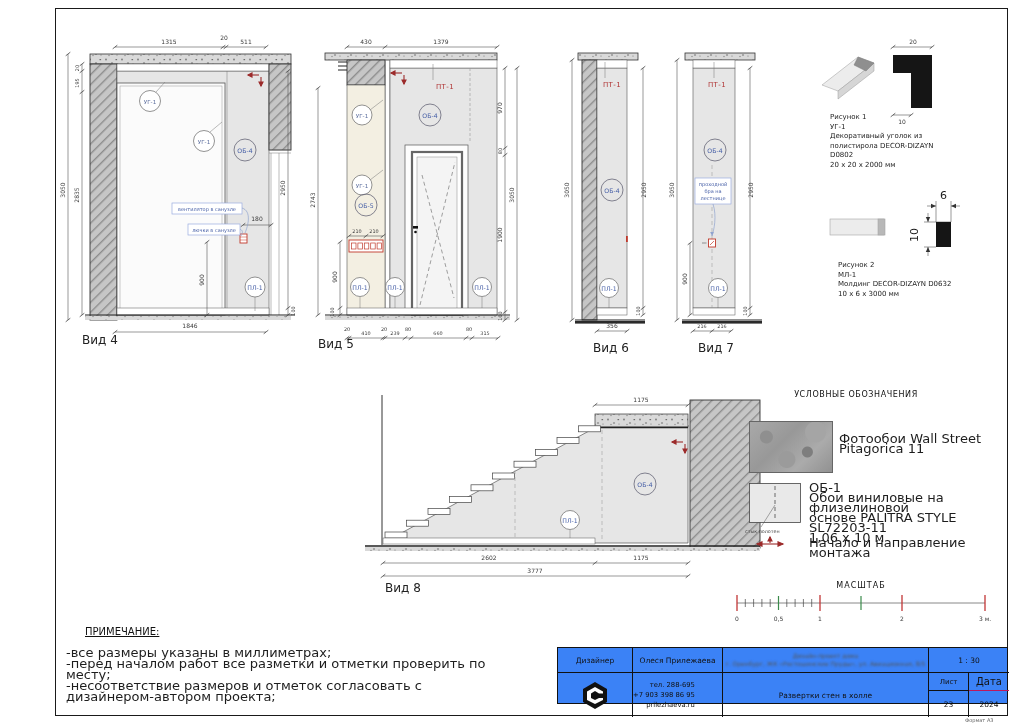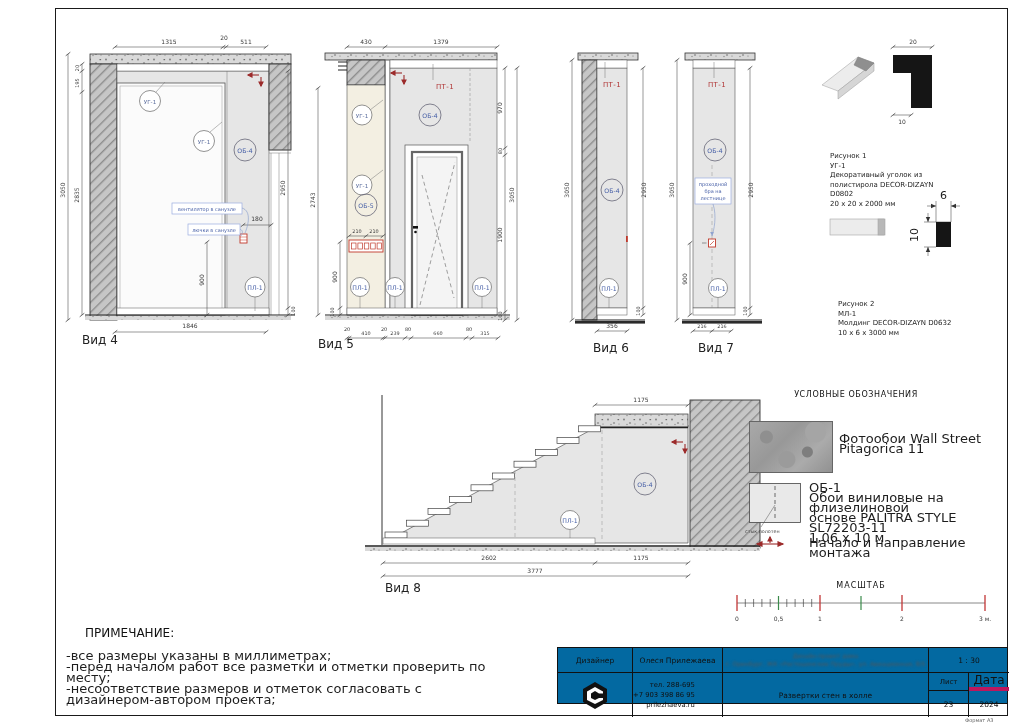--- a/index.html
+++ b/index.html
@@ -12,34 +12,34 @@
   .d5{font-size:4.9px;fill:#3a3a3a;}
   .cb{font-size:6.2px;fill:#4a62a8;}
   .cg{font-size:5.6px;fill:#5b6d9d;}
   .redt{font-size:7px;fill:#b03434;letter-spacing:.4px;}
   .vl{font-size:12px;fill:#222;}
   .dl{stroke:#555;stroke-width:0.6;}
   .thin{stroke:#777;stroke-width:0.5;}
   .lead{stroke:#8fa3cf;stroke-width:0.7;fill:none;}
   .bluebox{stroke:#9aace0;fill:#fff;stroke-width:0.7;}
   .bluetxt{font-size:5px;fill:#4a62a8;}
-  .figtext{font-size:7px;line-height:9.5px;color:#1d1d1d;margin-top:39px;}
+  .figtext{font-size:7px;line-height:9.5px;color:#1d1d1d;}
   .figtitle{font-size:7px;}
   .legend-head{font-size:8px;letter-spacing:.6px;text-align:center;color:#111;}
   .legtext{font-size:13px;line-height:10px;color:#1d1d1d;}
   .phototex{background:
      radial-gradient(circle at 20% 30%, #8f8f8f 0 6px, transparent 7px),
      radial-gradient(circle at 70% 60%, #7e7e7e 0 5px, transparent 6px),
      radial-gradient(circle at 45% 75%, #9b9b9b 0 8px, transparent 9px),
      radial-gradient(circle at 80% 20%, #a5a5a5 0 10px, transparent 11px),
      linear-gradient(135deg,#a9a9a9 0%,#989898 40%,#ababab 70%,#919191 100%);
      border:0.5px solid #666;}
-  .notes-head{font-size:12px;color:#111;padding-left:19px;}
+  .notes-head{font-size:10px;text-decoration:underline;color:#111;padding-left:19px;}
   .notes-line{font-size:13px;line-height:11px;color:#1d1d1d;}
-  .tb{position:absolute;left:557px;top:647px;width:451px;height:57px;border:1.6px solid #111;box-sizing:border-box;background:#0369a1;}
+  .tb{position:absolute;left:557px;top:647px;width:451px;height:57px;border:1.6px solid #111;box-sizing:border-box;background:#3b82f6;}
   .cell{position:absolute;box-sizing:border-box;display:flex;align-items:center;justify-content:center;font-size:7.5px;color:#111;}
   .blur{filter:blur(1.3px);color:#555;font-size:6px;line-height:8px;text-align:center;}
   .fmt{font-size:5px;color:#666;}
 </style>
 </head>
 <body>
 
 <svg width="0" height="0" style="position:absolute">
   <defs>
     <path id="tk" d="M-2.3,1.8 L2.3,-1.8" stroke="#444" stroke-width="0.8"></path>
@@ -605,18 +605,18 @@
   </div>
   <div class="cell" style="left:75px;top:25px;width:90px;height:44px;border-right:1px solid #111;justify-content:flex-start;padding-right:4px;text-align:right;font-size:6.8px;line-height:10px">
     <div>
       <div>тел. 288-695</div>
       <div>+7 903 398 86 95</div>
       <div>prilezhaeva.ru</div>
     </div>
   </div>
   <div class="cell" style="left:165px;top:25px;width:206px;height:44px;border-right:1px solid #111">Развертки стен в холле</div>
   <div class="cell" style="left:371px;top:25px;width:40px;height:18px;border-right:1px solid #111;border-bottom:1px solid #111;font-size:7px">Лист</div>
-  <div class="cell" style="left:411px;top:25px;width:40px;height:18px;border-bottom:4px solid #be185d;font-size:12px">Дата</div>
+  <div class="cell" style="left:411px;top:25px;width:40px;height:18px;border-bottom:1px solid #be185d;font-size:10px">Дата</div>
   <div class="cell" style="left:371px;top:43px;width:40px;height:26px;border-right:1px solid #111">23</div>
   <div class="cell" style="left:411px;top:43px;width:40px;height:26px">2024</div>
 </div>
 
 <div class="abs fmt" style="left:965px;top:717px">Формат А3</div>
 
 </body></html>

